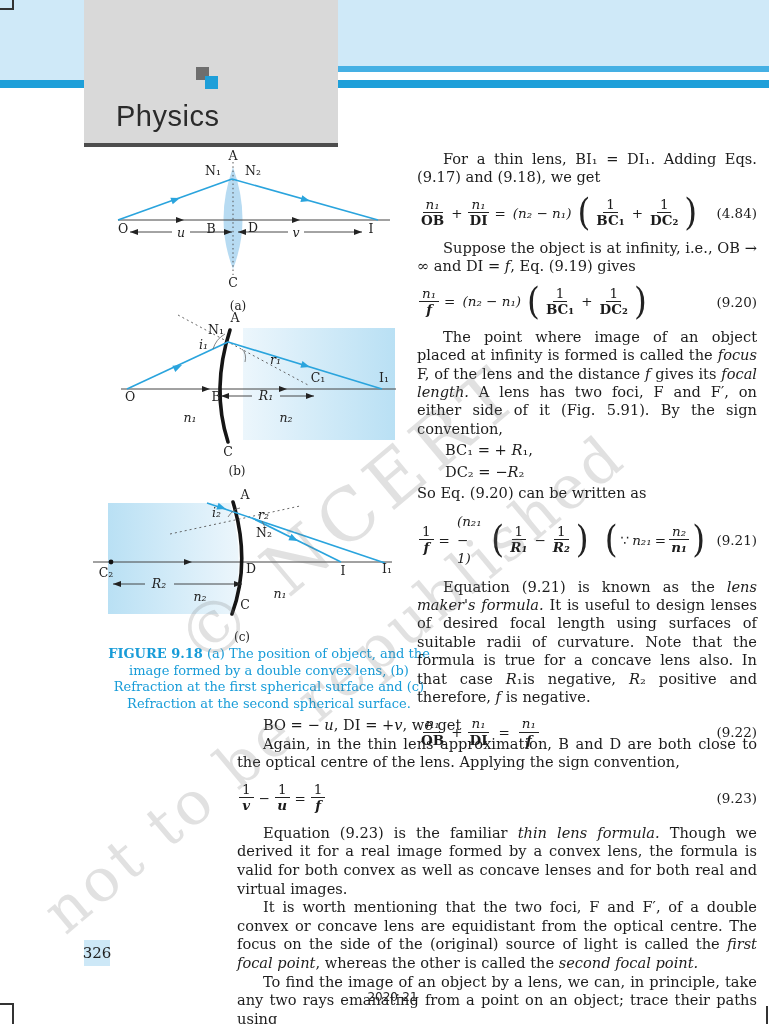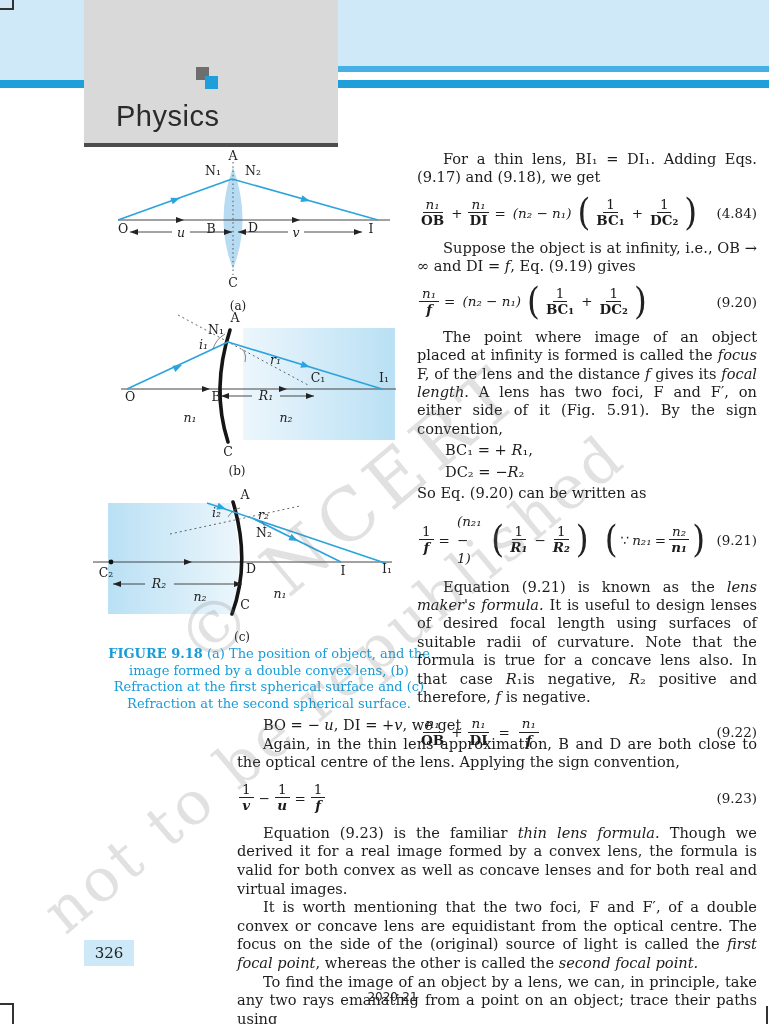--- a/index.html
+++ b/index.html
@@ -53,21 +53,21 @@
   .op{padding:0 1px;}
   .coef{padding:0 2px;}
   .eqnum{position:absolute;right:0;top:50%;transform:translateY(-50%);font-style:normal;}
   .grp{display:inline-flex;align-items:center;gap:3px;margin-left:12px;}
   
   .watermark{position:absolute;left:-25px;top:460px;width:820px;transform:rotate(-40deg);
       pointer-events:none;z-index:30;color:rgba(120,120,120,0.22);font-family:"DejaVu Serif",serif;text-align:center;}
   .wm1{font-size:72px;letter-spacing:8px;margin-bottom:42px;}
   .wm2{font-size:60px;letter-spacing:4px;transform:translateX(-120px);}
   
-  .pagenum{position:absolute;left:84px;top:940px;width:50px;height:26px;background:#cde8f7;
+  .pagenum{position:absolute;left:84px;top:940px;width:26px;height:26px;background:#cde8f7;
       display:flex;align-items:center;justify-content:center;font-size:15px;color:#222;}
   .footer{position:absolute;left:0;right:0;top:990px;text-align:center;font-size:12px;color:#222;
       font-family:"DejaVu Sans",sans-serif;padding-left:16px;}
 </style>
 </head>
 <body>
 
 <div class="page">
 
   <div class="band-left"></div>

